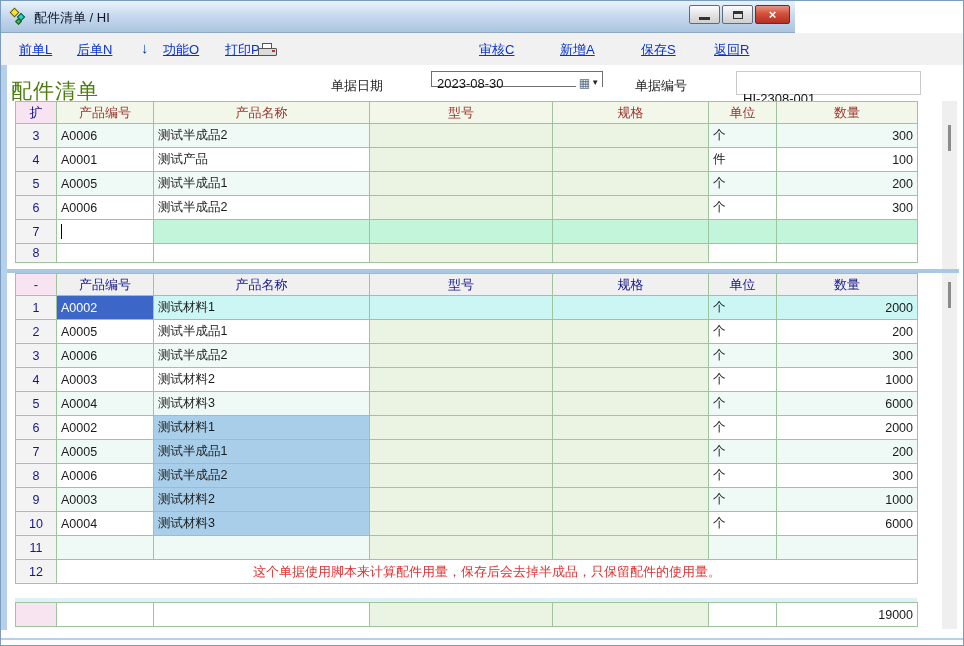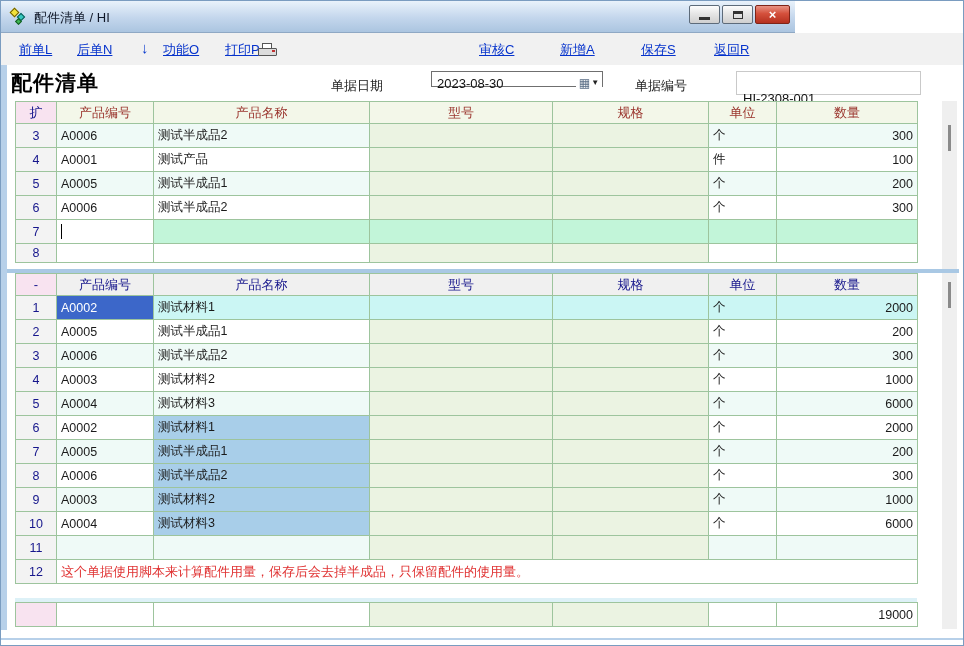--- a/index.html
+++ b/index.html
@@ -36,21 +36,21 @@
   .pos-audit { left:478px; } .pos-add   { left:559px; }
   .pos-save  { left:640px; } .pos-ret   { left:713px; }
   .down-arrow-icon { position:absolute; left:140px; top:6px; font-size:15px; font-weight:bold; color:#1040d0; }
   .printer-icon { position:absolute; left:257px; top:10px; width:20px; height:15px; }
   .printer-icon .pr-paper { position:absolute; left:4px; top:0; width:10px; height:6px; background:#fff; border:1px solid #555; }
   .printer-icon .pr-body  { position:absolute; left:0; top:5px; width:19px; height:8px; background:#dcdcdc; border:1px solid #555; border-radius:1px; }
   .printer-icon .pr-dot   { position:absolute; left:14px; top:7px; width:3px; height:2px; background:#c03030; }
 
   
   .formhead { position:absolute; left:0; top:64px; width:964px; height:36px; background:#fff; }
-  .doc-title { position:absolute; left:10px; top:4px; font-size:21px; font-weight:bold; color:#000000; letter-spacing:1px; }
+  .doc-title { position:absolute; left:10px; top:12px; font-size:21px; font-weight:normal; color:#4d7c0f; letter-spacing:1px; }
   .lbl { position:absolute; top:12px; font-size:13px; color:#222; }
   .date-lbl { left:330px; } .docno-lbl { left:634px; }
   .date-input { position:absolute; left:430px; top:6px; width:172px; height:16px; background:#fff;
                 border:1px solid #6f6f6f; font-size:13px; color:#111; }
   .date-input .val { position:absolute; left:5px; top:4px; }
   .dd-btn { position:absolute; right:0; top:0; width:26px; height:22px; background:#fff;
             display:flex; align-items:center; justify-content:center; gap:1px; cursor:pointer; }
   .dd-btn .cal { font-size:12px; color:#5a6e86; line-height:1; }
   .dd-btn .caret { font-size:8px; color:#222; line-height:1; }
   .docno-input { position:absolute; left:735px; top:6px; width:185px; height:24px; background:#fff;
@@ -81,21 +81,21 @@
   .grid tr.tint td.rh { background:#f3f3f3; }
   .grid tr.editing td { background:#c2f5d9; }
   .grid tr.editing td.code { background:#fff; }
   .grid tr.editing td.rh { background:#f3f3f3; }
   .grid tr.selected td { background:#cbf6f4; }
   .grid tr.selected td.rh { background:#f3f3f3; }
   .grid tr.selected td.code { background:#3c67c9; color:#fff; }
   .grid td.name.marked { background:#a8cee9; }
   .grid tr.clipped td { height:19px; }
   .grid td.num { text-align:right; }
-  .grid td.note { color:#e03232; font-size:13px; }
+  .grid td.note { color:#e03232; text-align:center; font-size:13px; }
   .caret-line { display:inline-block; width:1px; height:15px; background:#000; vertical-align:middle; }
 
   .foot-grid { top:601px; }
   .foot-grid td { height:24px; }
   .foot-grid td.rh { background:#f8e3f0; }
 
   
   .sb { position:absolute; left:941px; width:15px; background:#efefef; }
   .sb-top { top:100px; height:168px; }
   .sb-bot { top:272px; height:356px; }

